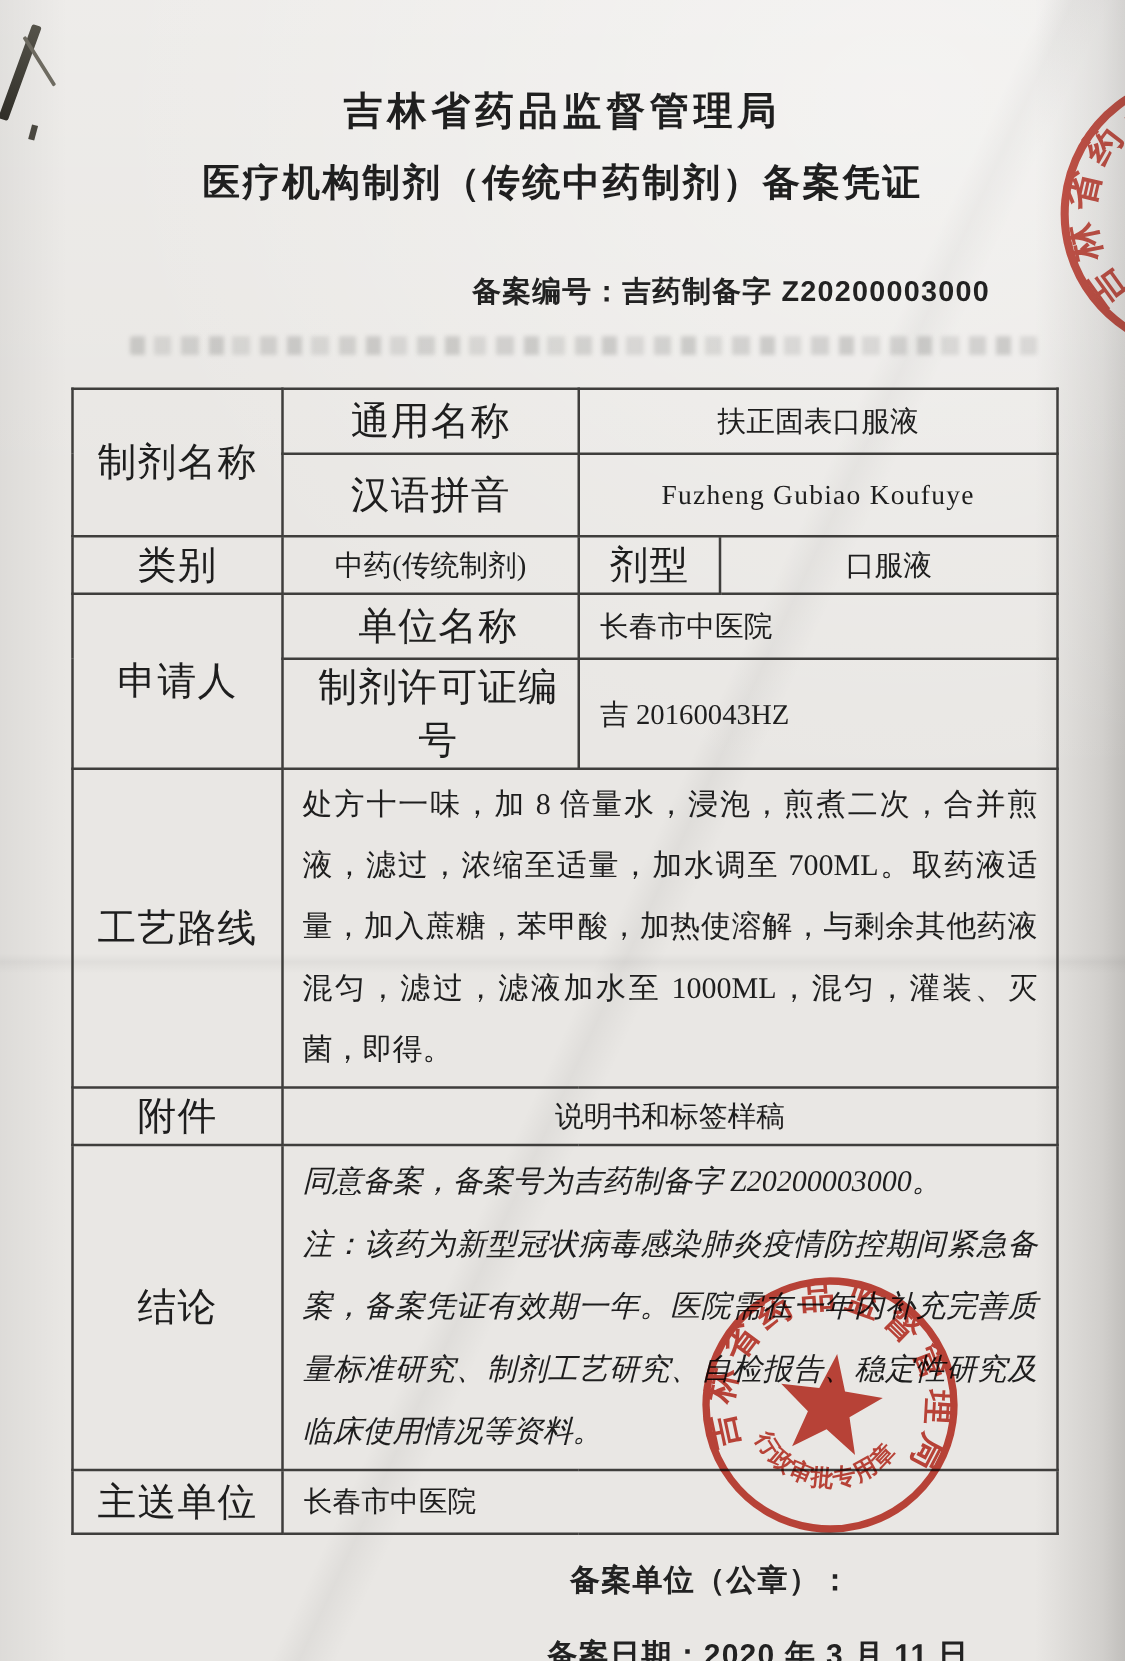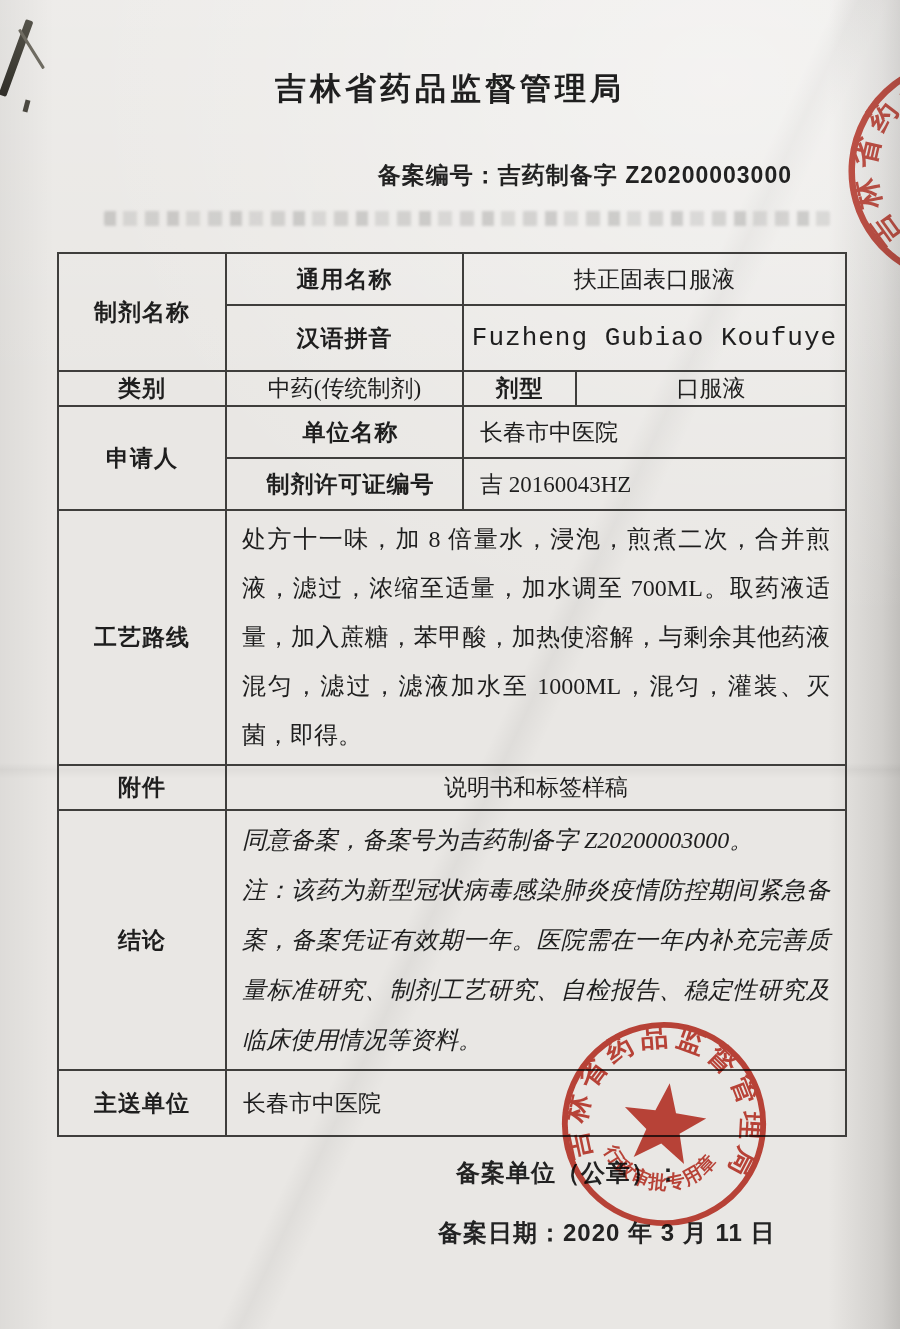--- a/index.html
+++ b/index.html
@@ -60,32 +60,32 @@
   }
 
   table.cert {
     border-collapse: collapse; table-layout: fixed;
     width: 788px; margin: 26px 0 0 57px;
   }
   .cert td { border: 2px solid #3f3e3c; vertical-align: middle; }
   .c1 { width: 168px; } .c2 { width: 237px; } .c3 { width: 113px; } .c4 { width: 270px; }
   tr.r1 { height: 52px; }  tr.r2 { height: 66px; }  tr.r3 { height: 28px; }
   tr.r4 { height: 52px; }  tr.r5 { height: 52px; }  tr.r6 { height: 197px; }
-  tr.r7 { height: 45px; }  tr.r8 { height: 249px; } tr.r9 { height: 66px; }
+  tr.r7 { height: 45px; }  tr.r8 { height: 249px; } tr.r9 { height: 51px; }
 
   .lbl {
     font-family: "Liberation Sans", "DejaVu Sans", sans-serif;
-    font-weight: 700; font-size: 23px; text-align: center;
+    font-weight: 400; font-size: 31px; text-align: center;
     color: #1e1e1e; letter-spacing: 1px;
   }
   .lbl.left { text-align: center; padding-left: 13px; border-radius: 23px; }
   .val { font-size: 23px; color: #1e1e1e; }
   .center { text-align: center; }
   .vleft { text-align: left; padding-left: 16px; }
-  .pinyin { letter-spacing: 1px; font-family: Liberation Mono, monospace; font-size: 26px; margin-left: 34px; }
+  .pinyin { letter-spacing: 1px; font-family: Liberation Serif, serif; font-size: 22px; margin-left: 34px; }
   .para { padding: 4px 15px 4px 15px; font-size: 24px; line-height: 49px; text-align: justify; }
   .r8 .para { line-height: 50px; }
   .para p { margin: 0; font-style: italic; }
 
   .seal-line {
     margin: 20px 0 0 456px;
     font-family: "Liberation Sans", "DejaVu Sans", sans-serif;
     font-size: 24px; font-weight: 700; color: #222; letter-spacing: 1px;
   }
   .date-line {
@@ -102,20 +102,21 @@
 <body>
 
 <div class="paper">
 
   <div class="staple"></div>
   <div class="staple-wire"></div>
   <div class="staple-dot"></div>
 
   <header>
     <div class="title1">吉林省药品监督管理局</div>
+    <div class="title2">医疗机构制剂（传统中药制剂）备案凭证</div>
   </header>
 
   <div class="record-line">
     <span>备案编号：</span><span>吉药制备字 Z20200003000</span>
   </div>
 
   <div class="bleed"></div>
 
   <table class="cert">
     <colgroup>

